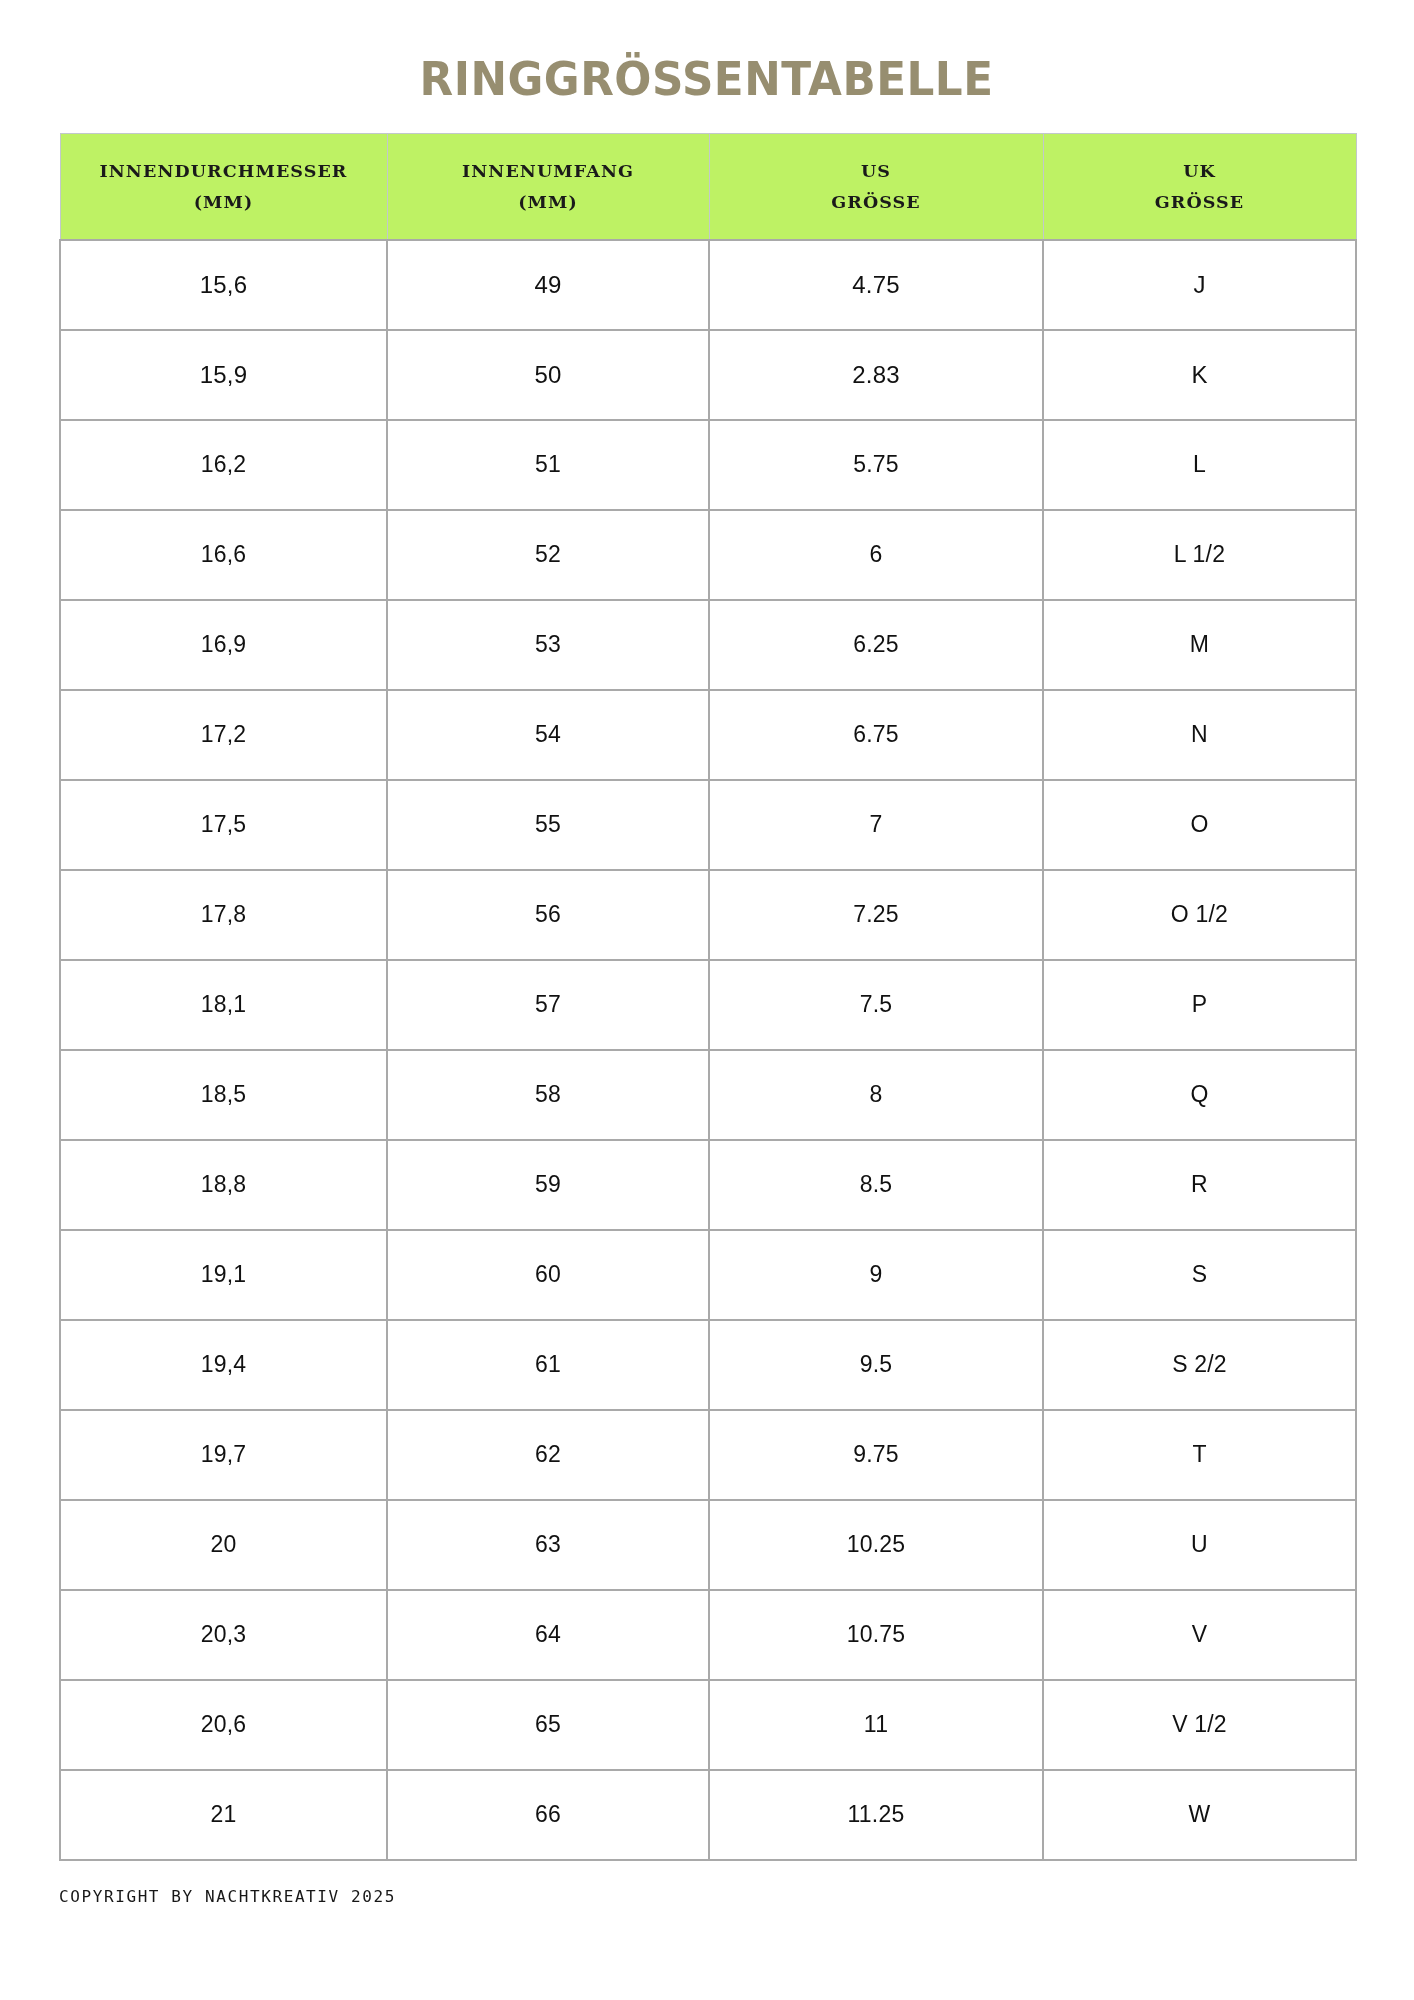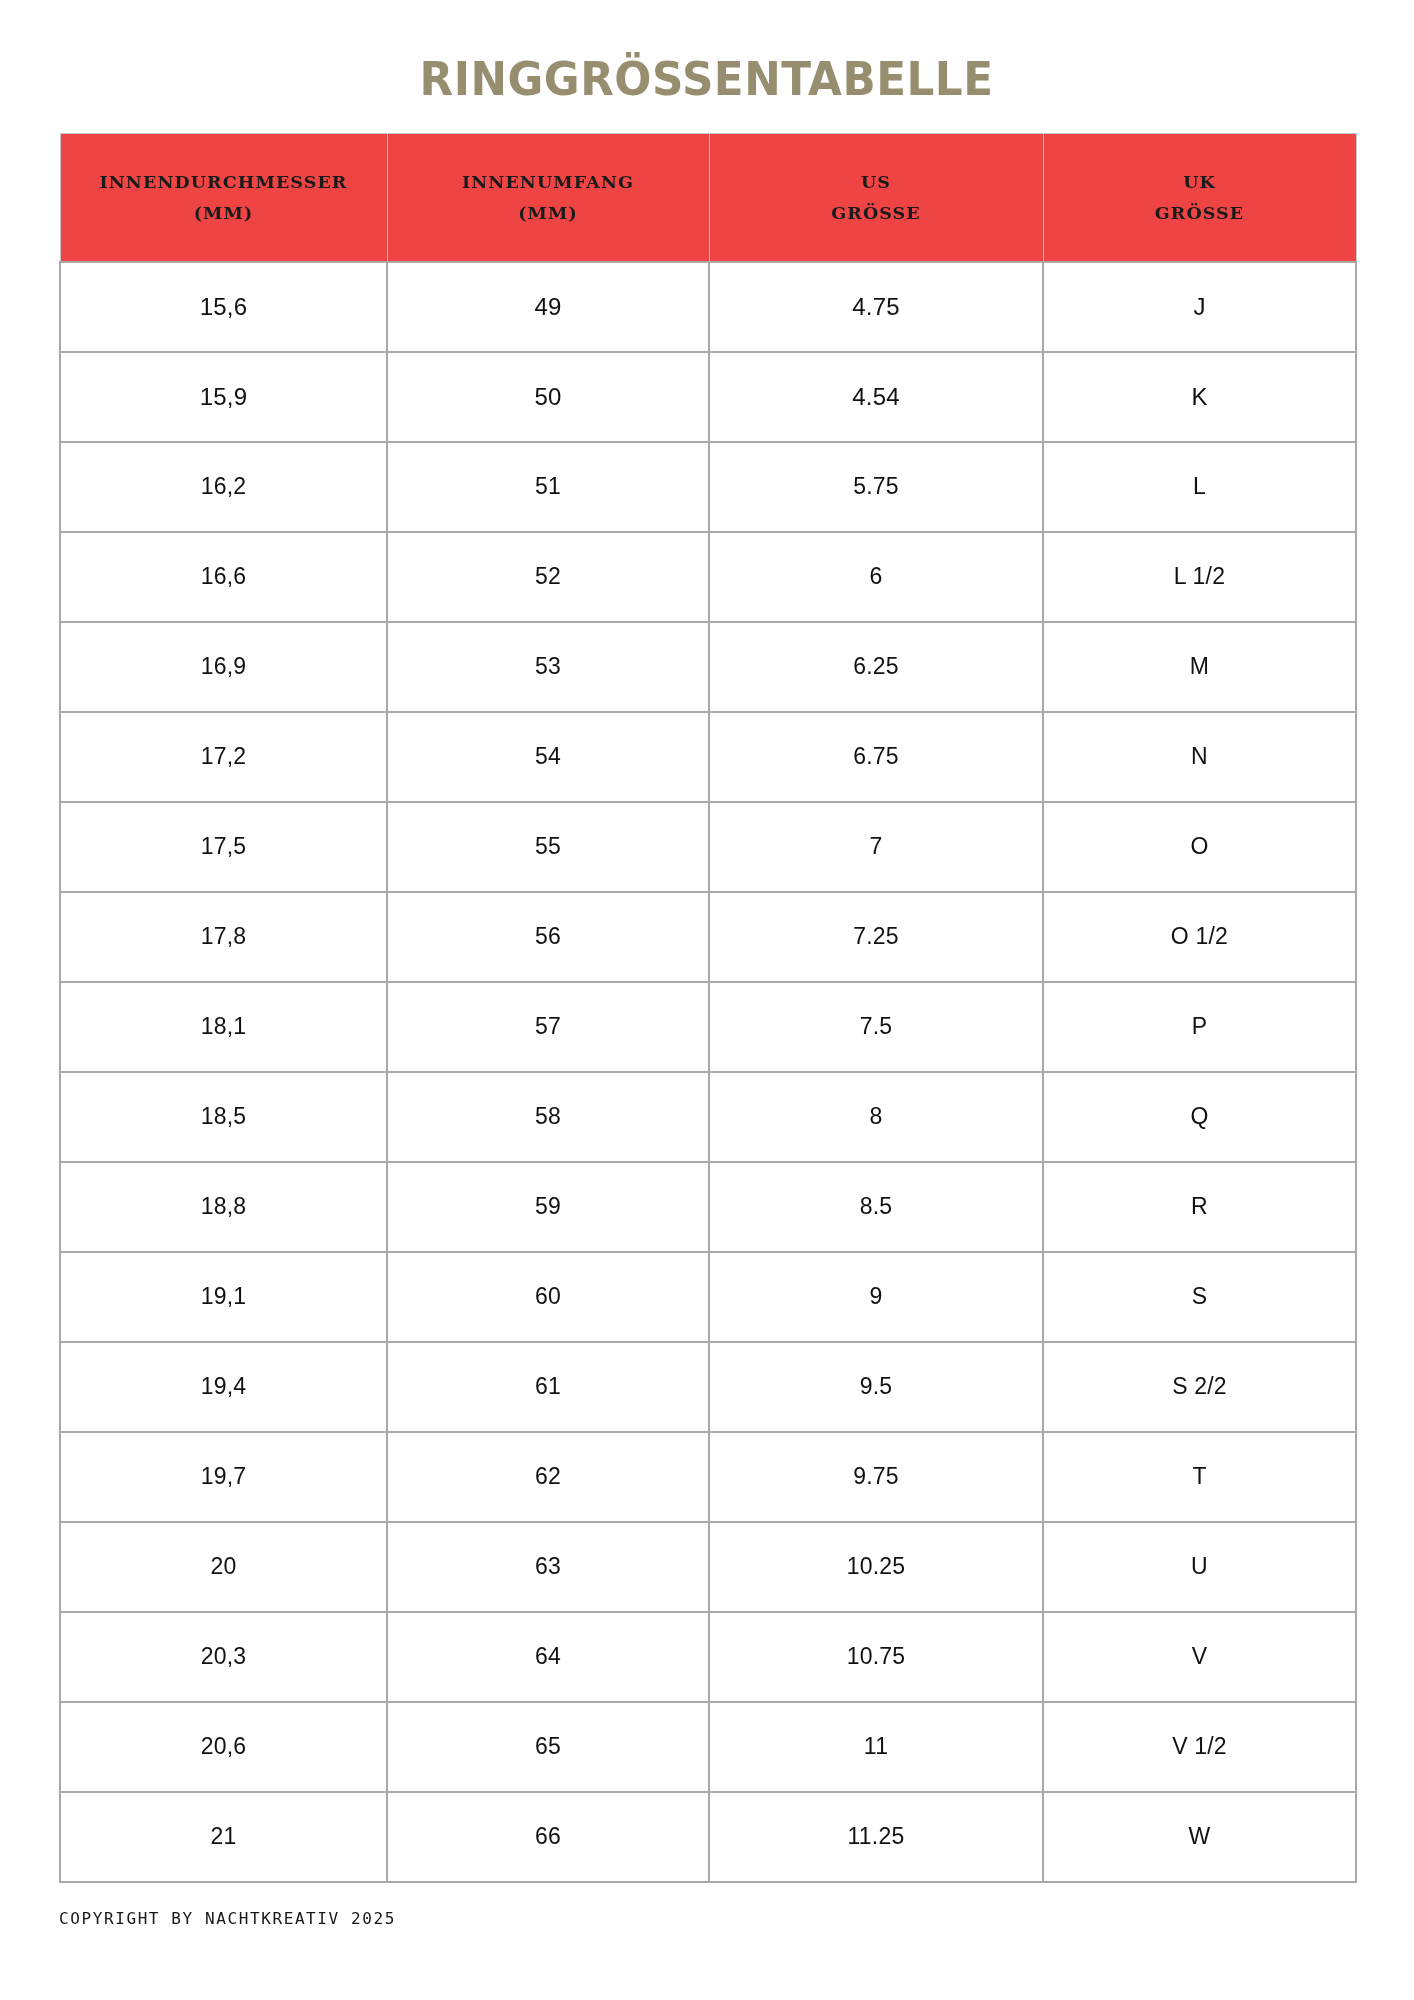--- a/index.html
+++ b/index.html
@@ -50,23 +50,23 @@
     border-collapse: collapse;
     table-layout: fixed;
     border: 1px solid #b5b5b5;
   }
   .size-table col.c1 { width: 327px; }
   .size-table col.c2 { width: 322px; }
   .size-table col.c3 { width: 334px; }
   .size-table col.c4 { width: 313px; }
 
   thead th {
-    background: #ef4444;
+    background: #bef264;
     height: 95px;
-    padding: 16px 6px;
+    padding: 5px 6px;
     border: 1px solid #c2c8cb;
     border-bottom: 2px solid #a9a9a9;
     font-family: "DejaVu Serif", "Liberation Serif", serif;
     font-weight: 700;
     font-size: 17.5px;
     line-height: 1.72;
     letter-spacing: 1.1px;
     color: #1a1a1a;
     text-align: center;
     vertical-align: middle;
@@ -134,21 +134,21 @@
     <tbody id="table-body">
         <tr>
           <td>15,6</td>
           <td>49</td>
           <td>4.75</td>
           <td>J</td>
         </tr>
         <tr>
           <td>15,9</td>
           <td>50</td>
-          <td>4.54</td>
+          <td>2.83</td>
           <td>K</td>
         </tr>
         <tr>
           <td>16,2</td>
           <td>51</td>
           <td>5.75</td>
           <td>L</td>
         </tr>
         <tr>
           <td>16,6</td>

